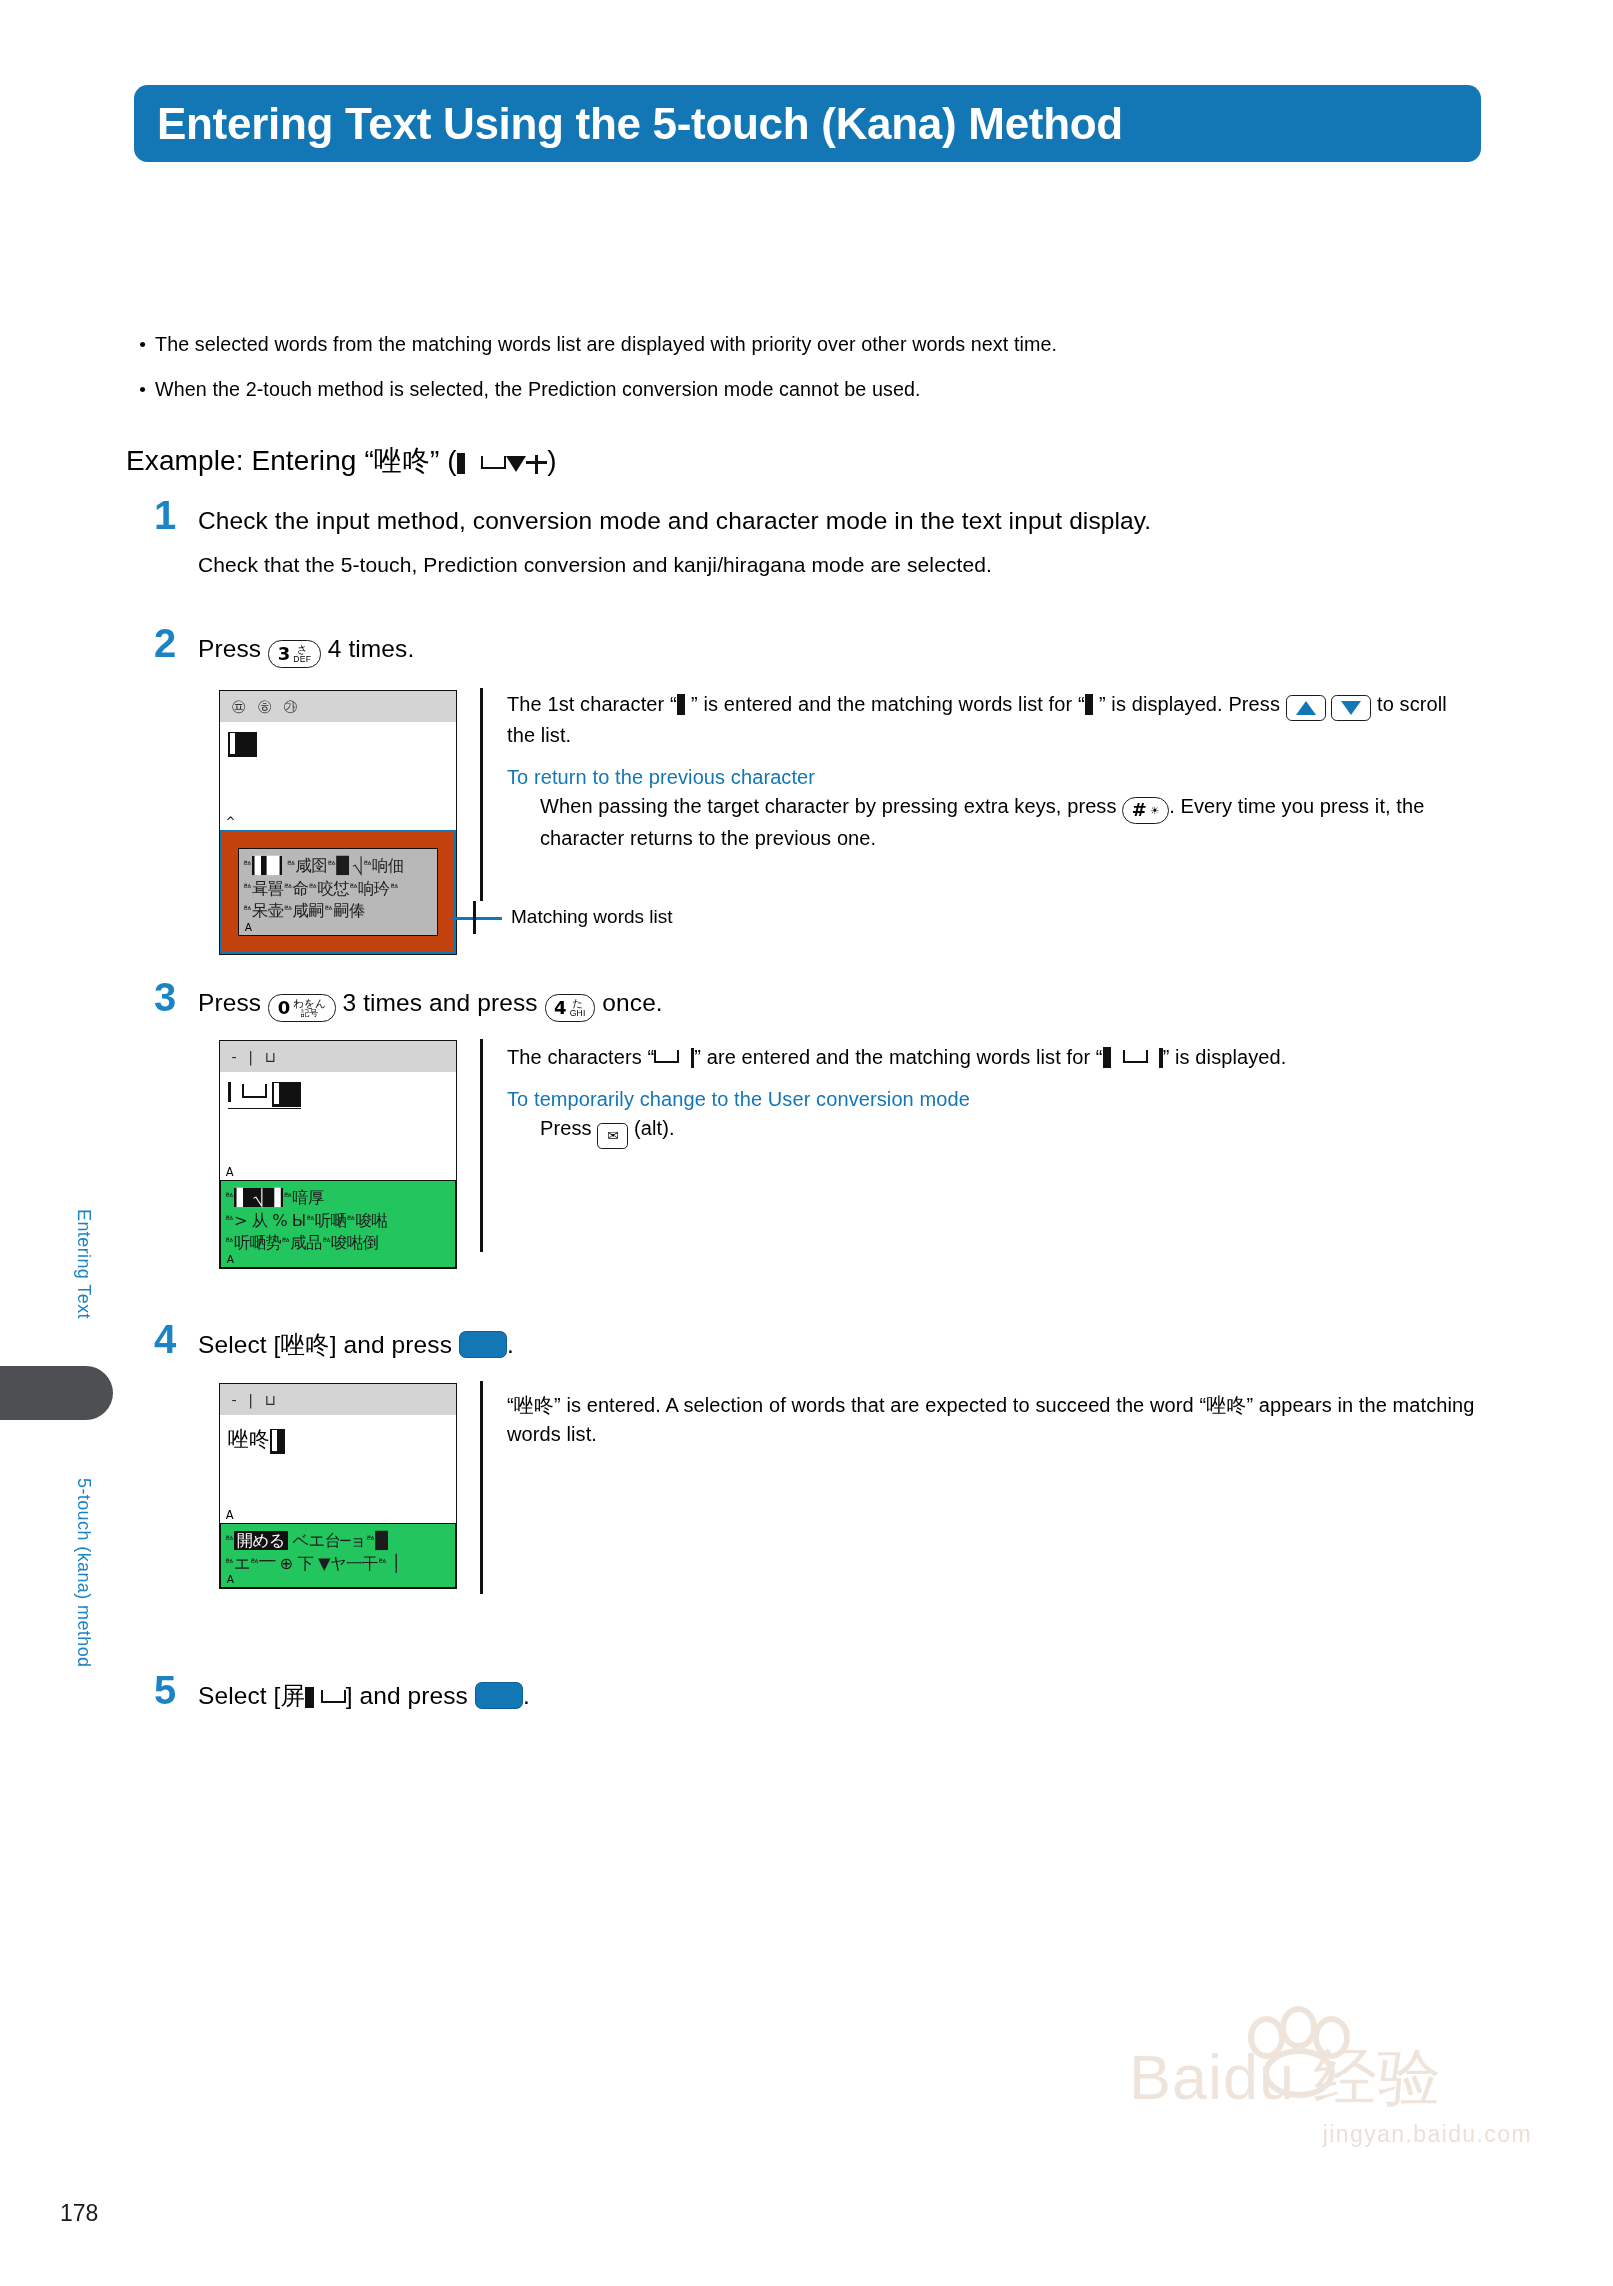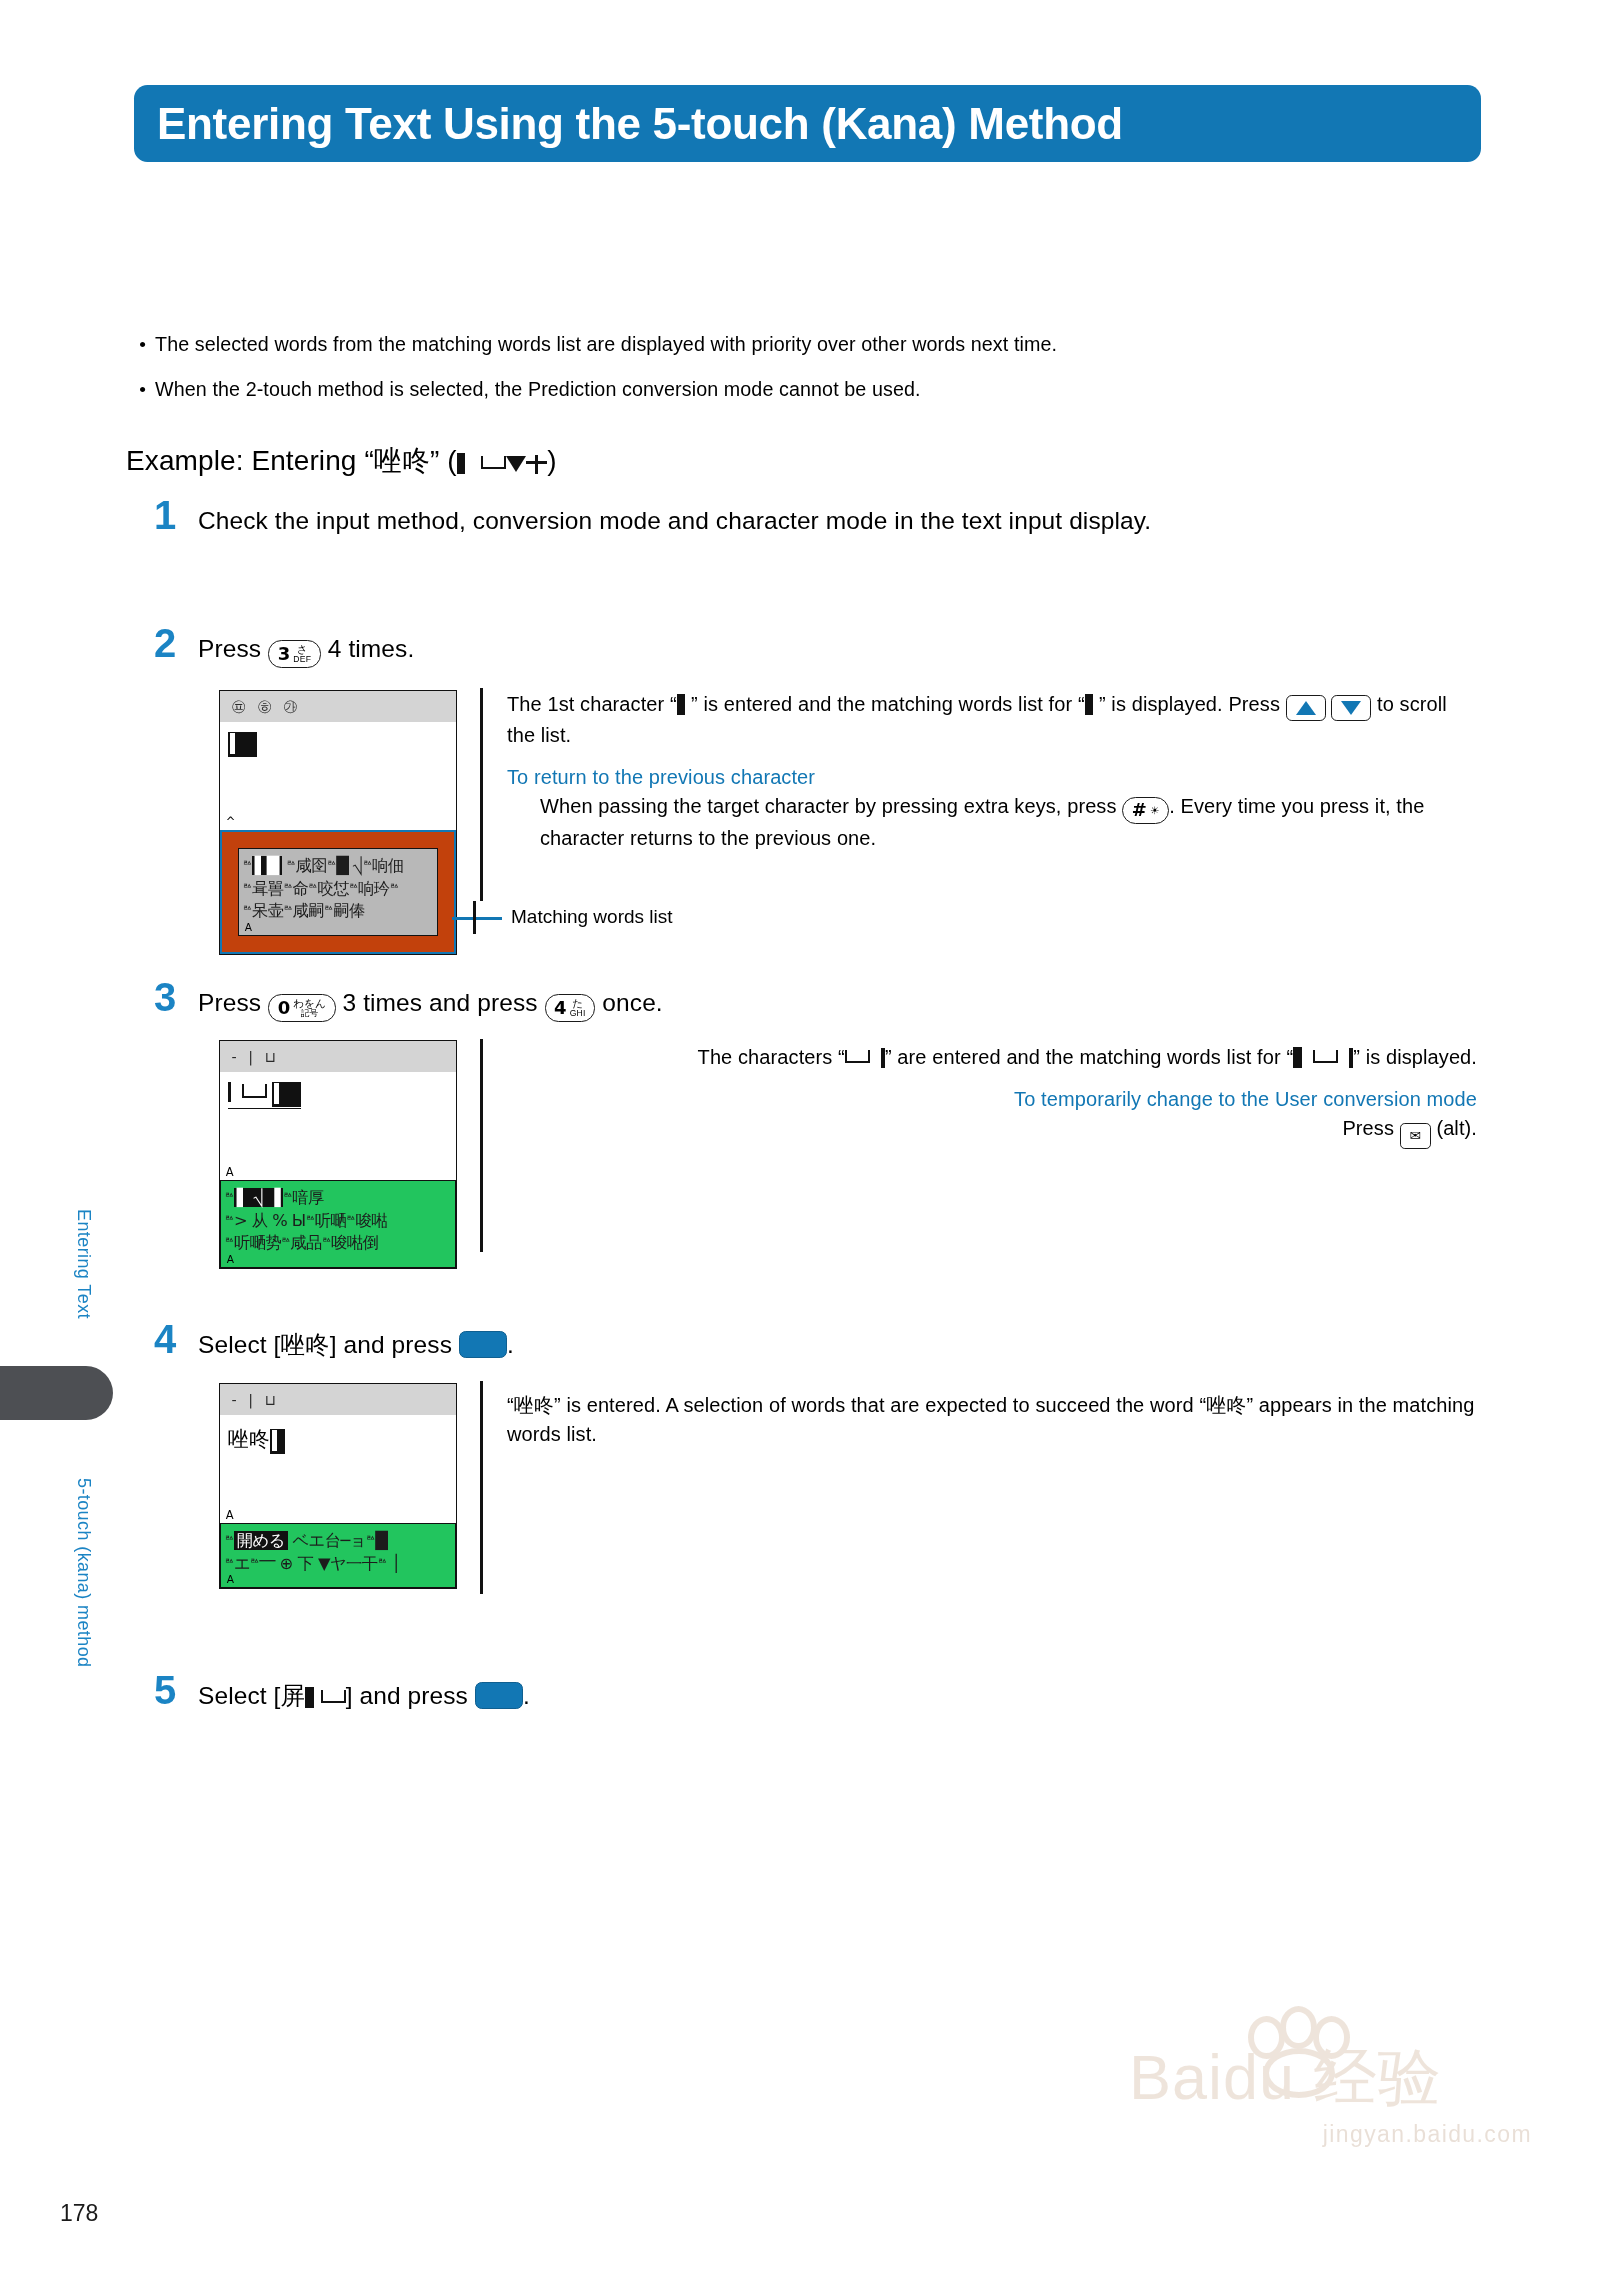--- a/index.html
+++ b/index.html
@@ -502,20 +502,21 @@
     <span>Example: Entering</span>
     <span>“</span><span>唑咚</span><span>”</span>
     <span>(</span><span class="gl-bar"></span>&nbsp;&nbsp;<span class="gl-hook"></span><span class="gl-tri"></span><span class="gl-plus"></span><span>)</span>
   </div>
 
   <div class="step" style="top:495px; width:1345px;">
     <div class="step-head">
       <span class="step-num">1</span>
       <span class="step-title">Check the input method, conversion mode and character mode in the text input display.</span>
     </div>
+    <div class="step-sub">Check that the 5-touch, Prediction conversion and kanji/hiragana mode are selected.</div>
   </div>
 
   <div class="step" style="top:623px; width:1345px;">
     <div class="step-head">
       <span class="step-num">2</span>
       <span class="step-title">
         <span>Press</span>
         <span class="key">
           <span class="big">3</span>
           <span class="stack">
@@ -615,21 +616,21 @@
     </div>
     <div class="plain-cand">
       <div class="cand-line"><span class="sup">ㅬ</span><span class="cand-sel">▌&nbsp;⎷&nbsp;▐</span><span class="sup">ㅬ</span>喑厚</div>
       <div class="cand-line"><span class="sup">ㅬ</span>&gt; 从 % Ы<span class="sup">ㅬ</span>听嗮<span class="sup">ㅬ</span>唆喖</div>
       <div class="cand-line"><span class="sup">ㅬ</span>听嗮势<span class="sup">ㅬ</span>咸品<span class="sup">ㅬ</span>唆喖倒</div>
       <div class="cand-foot">A</div>
     </div>
   </div>
   <div class="vrule" style="left:480px; top:1039px; height:213px;"></div>
 
-  <div class="explain" style="left:507px; top:1043px; width:970px;text-align:right;">
+  <div class="explain" style="left:507px; top:1043px; width:970px;">
     <span>The characters “</span><span class="gl-hook"></span>&nbsp;&nbsp;<span class="gl-thin"></span><span>” are entered and the matching words list for “</span><span class="gl-bar"></span>&nbsp;&nbsp;<span class="gl-hook"></span>&nbsp;&nbsp;<span class="gl-thin"></span><span>”</span>
     <span>is displayed.</span>
     <span class="blue-head">To temporarily change to the User conversion mode</span>
     <span class="indent">
       <span>Press</span>
       <span class="key-mail">✉</span>
       <span>(alt).</span>
     </span>
   </div>
 

